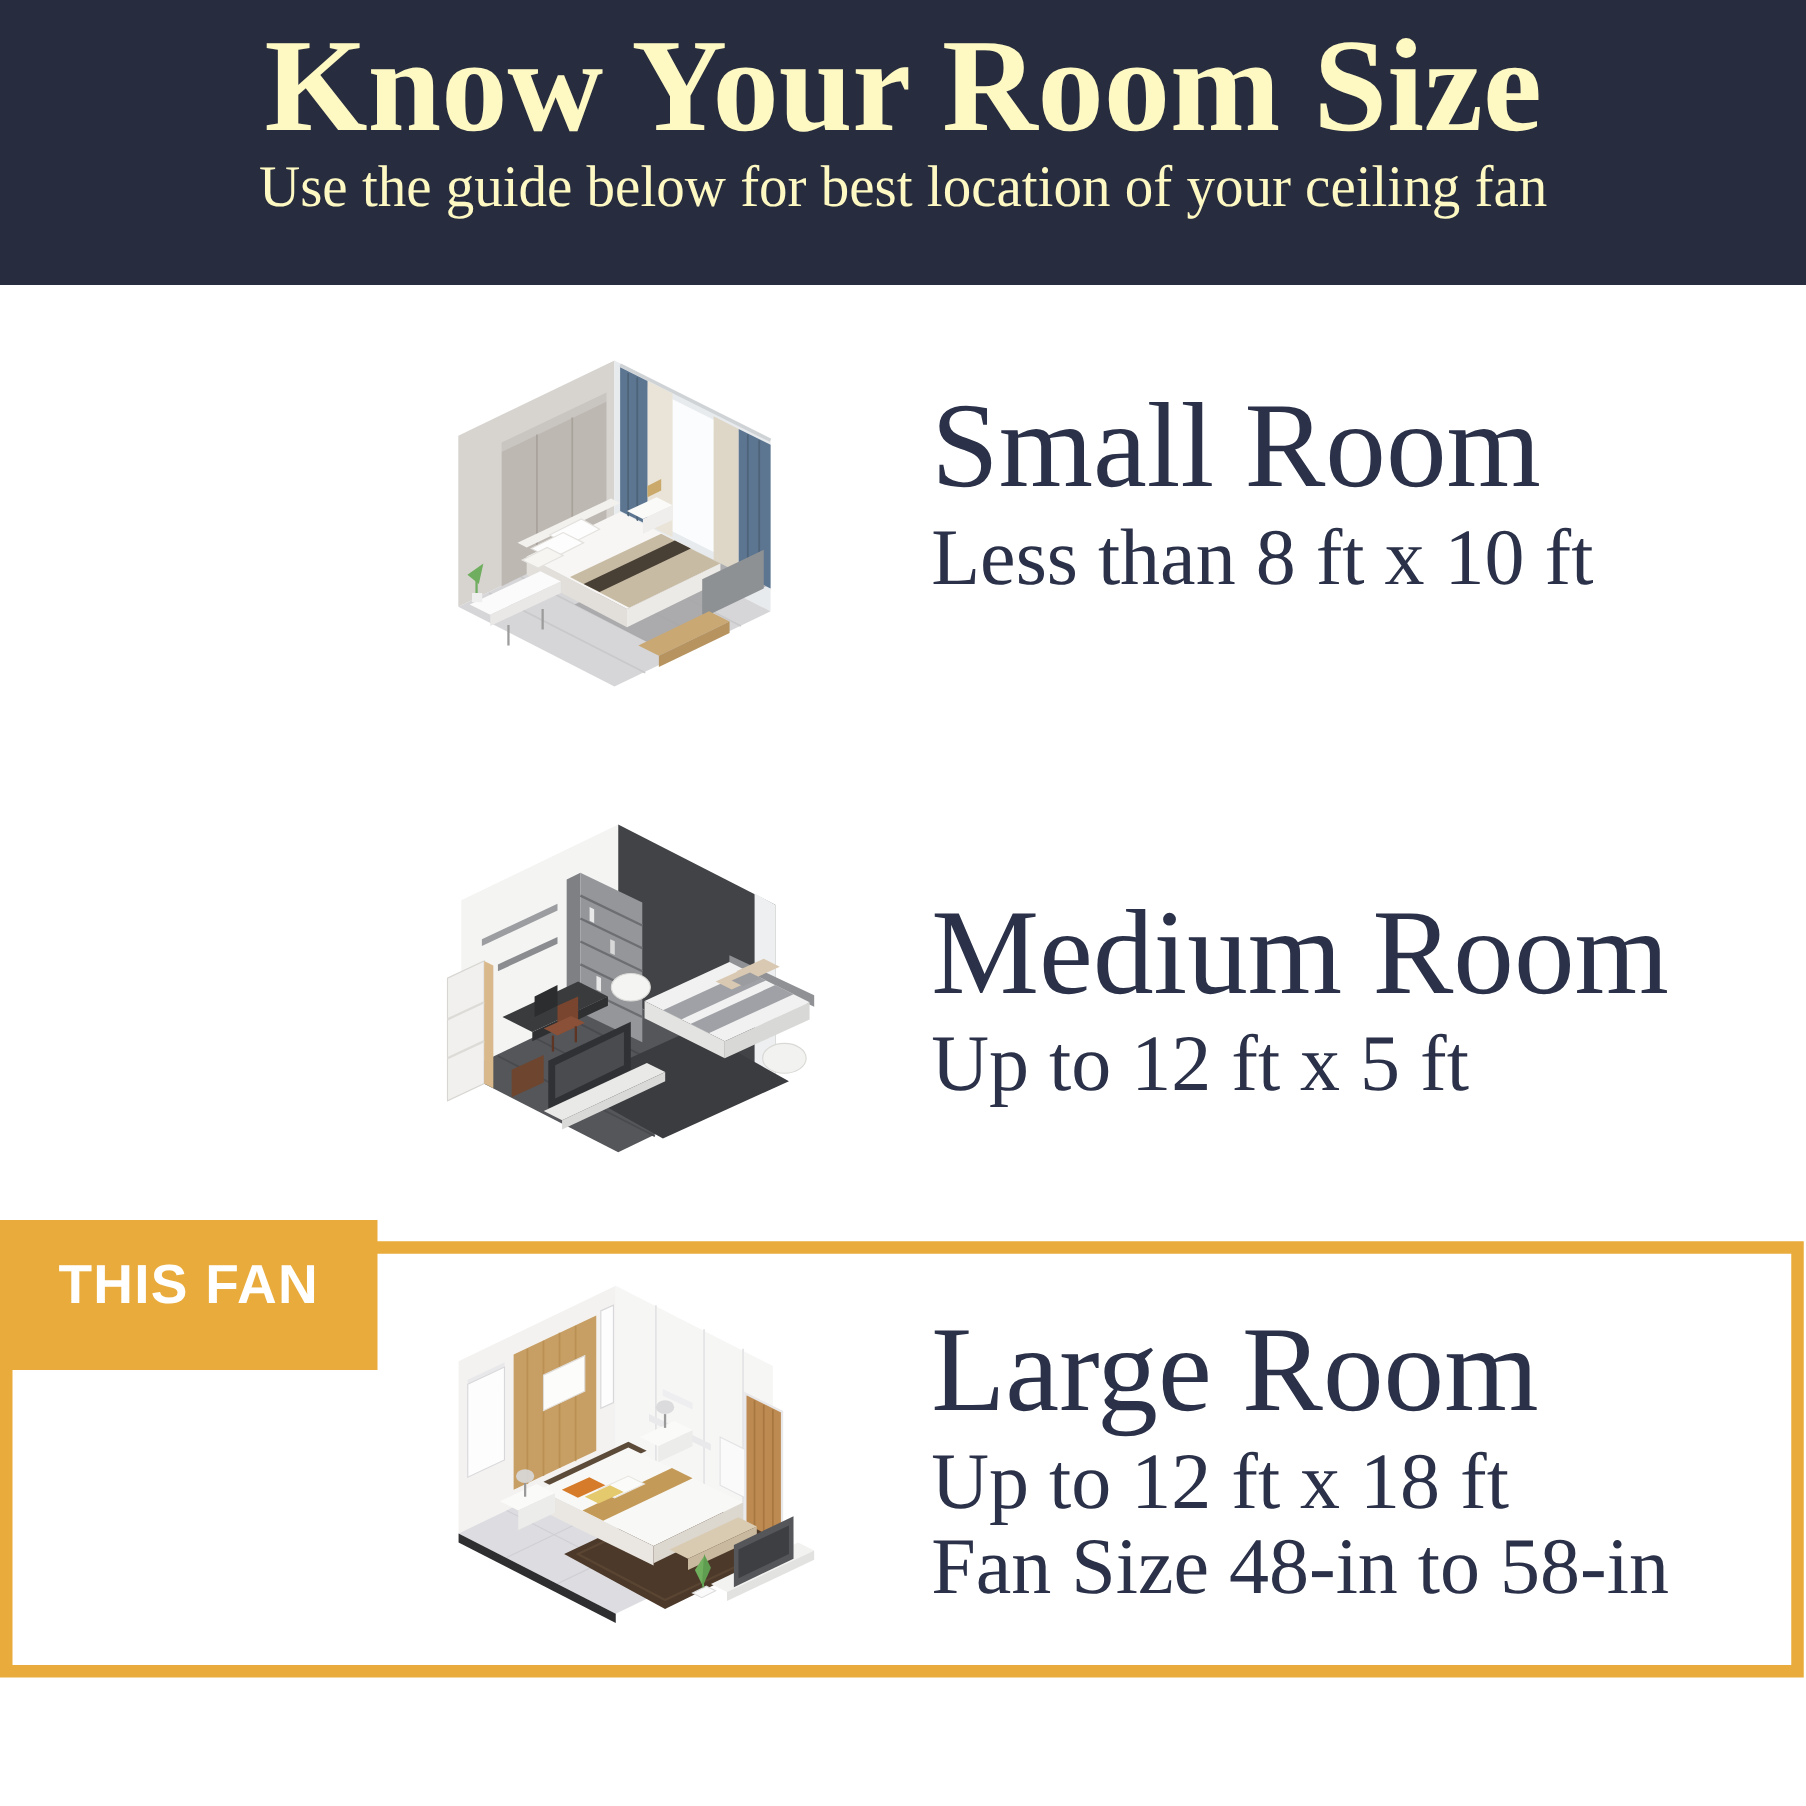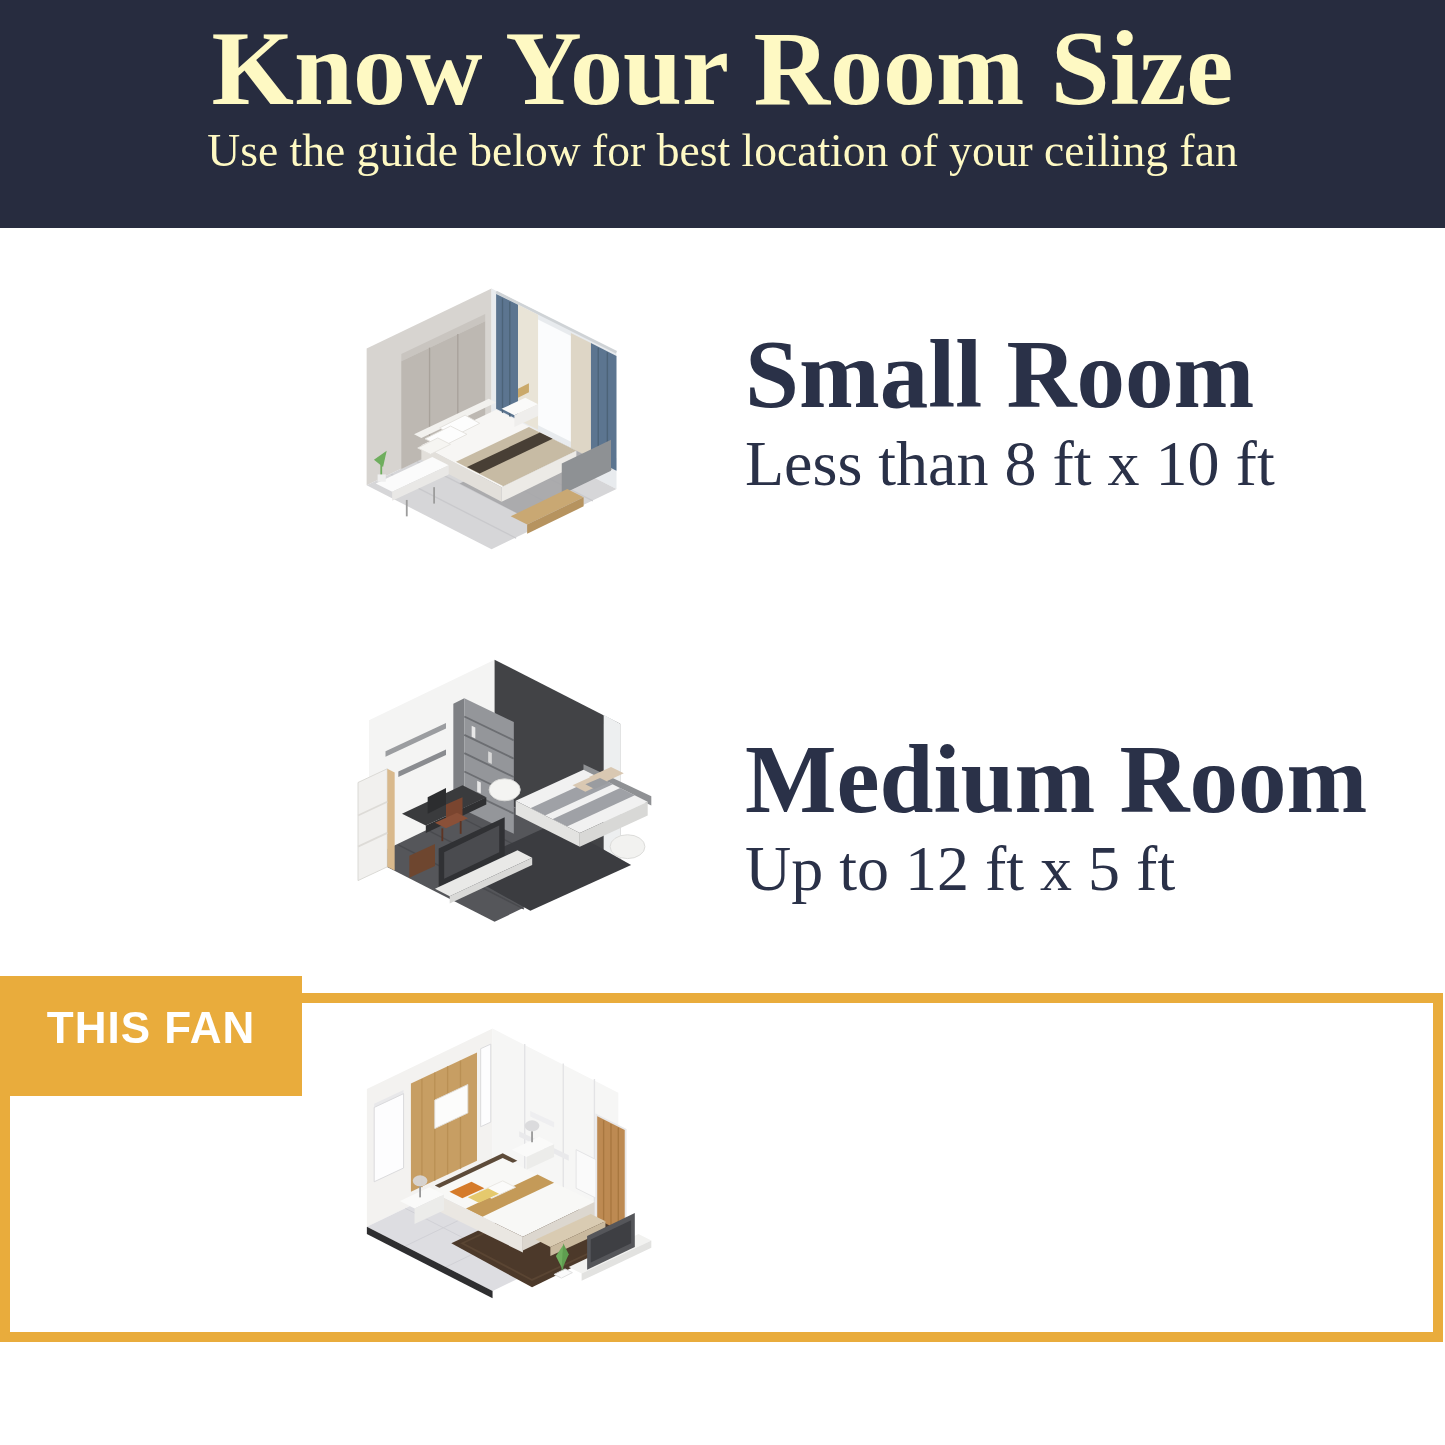--- a/index.html
+++ b/index.html
@@ -6,21 +6,21 @@
   .page{position:relative;width:1445px;height:1445px;background:var(--page-background,#ffffff);
         font-family:"Liberation Serif","DejaVu Serif",serif;overflow:hidden;}
   
   .header{position:absolute;top:0;left:0;width:100%;height:228px;
           background:var(--header-background,#272C3F);text-align:center;color:#fef9c3;}
   .title{margin:0;padding-top:16px;font-size:106px;font-weight:bold;line-height:1.0;letter-spacing:0px;}
   .subtitle{margin:4px auto 0;font-size:47px;line-height:1.05;transform:scaleX(.97);transform-origin:center;}
   
   .room-img{position:absolute;}
   .section-text{position:absolute;left:745px;color:var(--heading-text,#2A3148);}
-  .room-title{font-size:97px;font-weight:bold;line-height:1.12;white-space:nowrap;margin-top:18px;}
+  .room-title{font-size:97px;font-weight:normal;line-height:1.12;white-space:nowrap;}
   .room-line{font-size:64px;line-height:1.07;white-space:nowrap;}
   .s1-text{top:303px;} .s2-text{top:708px;} .s3-text{top:1042px;}
   .img1{left:322px;top:272px;width:330px;height:310px;}
   .img2{left:325px;top:640px;width:330px;height:318px;}
   .img3{left:318px;top:1012px;width:340px;height:312px;}
   
   .frame{position:absolute;left:0;top:993px;width:1423px;height:329px;
          border:10px solid var(--highlight-accent,#E9AC3C);background:transparent;}
   .badge{position:absolute;left:0;top:976px;width:302px;height:120px;
          background:var(--highlight-accent,#E9AC3C);
@@ -267,14 +267,19 @@
         <polygon points="288,244 340,219 340,256 288,281" fill="#55565a"></polygon>
         <polygon points="292,248 336,227 336,252 292,273" fill="#3e3f43"></polygon>
       </g>
       <g>
         <polygon points="252,286 264,280 272,284 260,290" fill="#fafafa" stroke="#dddddd"></polygon>
         <polygon points="254,266 262,254 262,282" fill="#6faf5e"></polygon>
         <polygon points="268,264 262,252 260,282" fill="#5f9e50"></polygon>
       </g>
     </svg>
   </div>
+  <div class="section-text s3-text">
+    <div class="room-title">Large Room</div>
+    <div class="room-line">Up to 12 ft x 18 ft</div>
+    <div class="room-line">Fan Size 48-in to 58-in</div>
+  </div>
 
 </div>
 
 </body></html>

